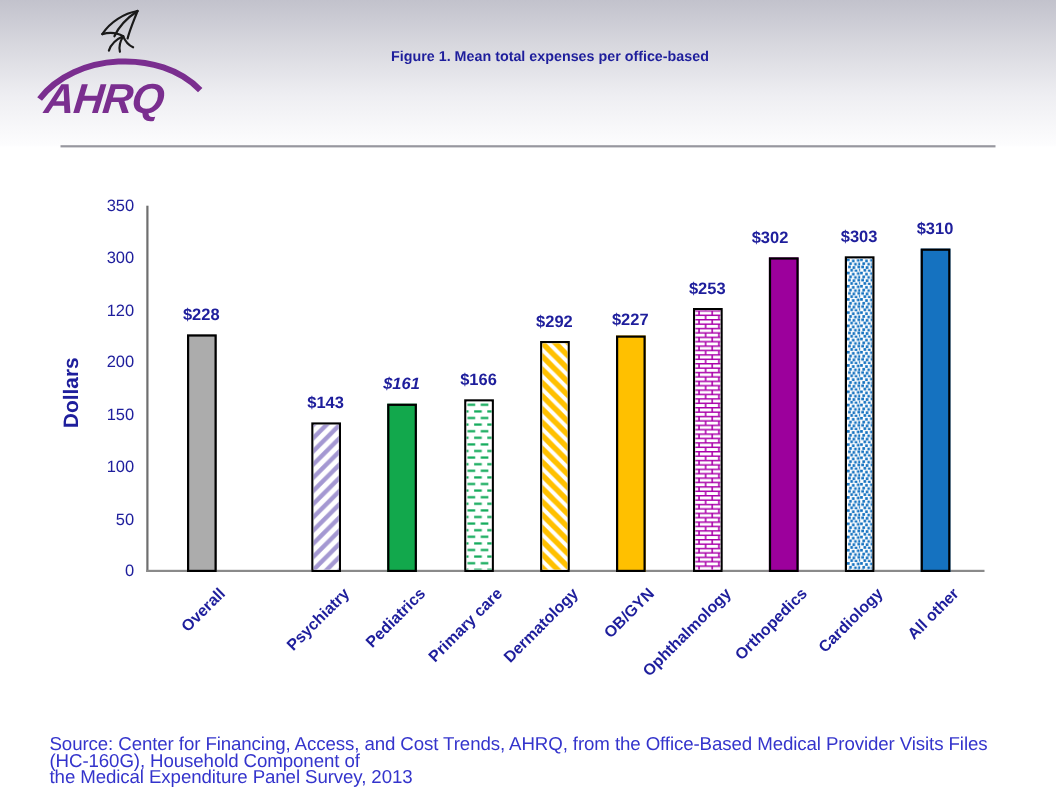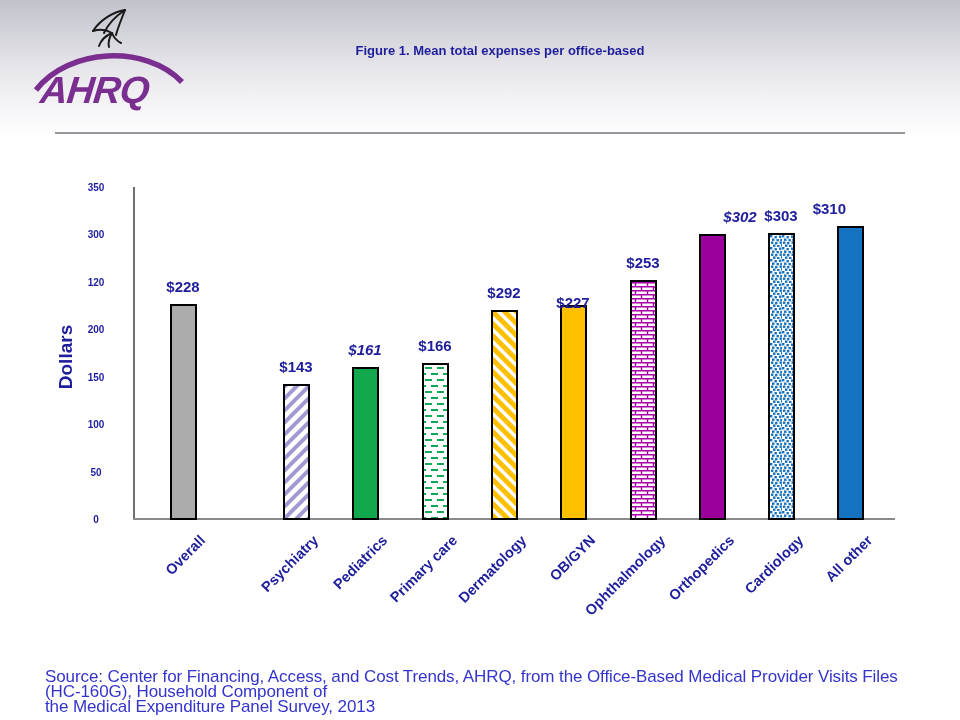--- a/index.html
+++ b/index.html
@@ -9,22 +9,22 @@
         background:linear-gradient(180deg,#c2c2cc 0%,#d7d7de 30%,#eeeef2 65%,#fdfdfe 100%);}
   .divider{position:absolute;left:55px;top:132px;width:850px;height:2px;background:#97979f;
         box-shadow:0 1px 0 #ffffff;}
   .logo{position:absolute;left:28px;top:2px;width:170px;height:110px;}
   .title{position:absolute;left:230px;top:38px;width:540px;text-align:center;
         font-size:13px;font-weight:bold;color:#1e1e9c;line-height:26px;letter-spacing:0px;}
   .ylab{position:absolute;left:8px;top:344px;width:116px;height:26px;line-height:26px;
         text-align:center;font-weight:bold;font-size:19px;color:#1e1e9c;transform:rotate(-90deg);}
   .yaxis{position:absolute;left:133px;top:187px;width:2px;height:333px;background:#6f6f6f;}
   .xaxis{position:absolute;left:133px;top:518px;width:762px;height:2px;background:#8a8a8a;}
-  .ytick{position:absolute;left:70px;width:52px;height:20px;line-height:20px;text-align:center;
-        font-weight:bold;font-size:10px;color:#1e1e9c;}
+  .ytick{position:absolute;left:70px;width:52px;height:20px;line-height:20px;text-align:right;
+        font-weight:normal;font-size:15px;color:#1e1e9c;}
   .bar{position:absolute;box-sizing:border-box;border:2px solid #000;background:#fff;}
   .vlabel{position:absolute;width:80px;text-align:center;font-weight:bold;font-size:15px;color:#1e1e9c;}
   .xlabel{position:absolute;width:150px;text-align:right;font-weight:bold;font-size:14.5px;color:#1e1e9c;
         transform:rotate(-45deg);transform-origin:100% 0%;white-space:nowrap;}
   .source{position:absolute;left:45px;top:669px;width:860px;font-size:17px;line-height:15px;
         color:#3434cc;letter-spacing:-0.1px;}
 </style>
 </head>
 <body>
 
@@ -131,35 +131,35 @@
     <div class="vlabel" style="left: 395px; top: 337px;">$166</div>
     <div class="xlabel" style="left: 299px; top: 532px;">Primary care</div>
     <div class="bar" style="left: 490.5px; top: 310px; width: 27px; height: 210px;">
       <svg width="100%" height="100%" preserveAspectRatio="none" style="display:block">
         <rect width="100%" height="100%" fill="url(#pat-diag-down)"></rect>
       </svg>
     </div>
     <div class="vlabel" style="left: 464px; top: 284px;">$292</div>
     <div class="xlabel" style="left: 368px; top: 532px;">Dermatology</div>
     <div class="bar" style="left: 559.5px; top: 305px; width: 27px; height: 215px; background: rgb(255, 192, 0);"></div>
-    <div class="vlabel" style="left: 533px; top: 294px;">$227</div>
+    <div class="vlabel" style="left: 533px; top: 282px;">$227</div>
     <div class="xlabel" style="left: 437px; top: 532px;">OB/GYN</div>
     <div class="bar" style="left: 629.5px; top: 280px; width: 27px; height: 240px;">
       <svg width="100%" height="100%" preserveAspectRatio="none" style="display:block">
         <rect width="100%" height="100%" fill="url(#pat-brick)"></rect>
       </svg>
     </div>
     <div class="vlabel" style="left: 603px; top: 254px;">$253</div>
     <div class="xlabel" style="left: 507px; top: 532px;">Ophthalmology</div>
     <div class="bar" style="left: 698.5px; top: 234px; width: 27px; height: 286px; background: rgb(156, 0, 156);"></div>
-    <div class="vlabel" style="left: 700px; top: 208px; font-style: italic;">$302</div>
+    <div class="vlabel" style="left: 660px; top: 208px;">$302</div>
     <div class="xlabel" style="left: 576px; top: 532px;">Orthopedics</div>
     <div class="bar" style="left: 767.5px; top: 233px; width: 27px; height: 287px;">
       <svg width="100%" height="100%" preserveAspectRatio="none" style="display:block">
         <rect width="100%" height="100%" fill="url(#pat-confetti)"></rect>
       </svg>
     </div>
     <div class="vlabel" style="left: 741px; top: 207px;">$303</div>
     <div class="xlabel" style="left: 645px; top: 532px;">Cardiology</div>
     <div class="bar" style="left: 836.5px; top: 226px; width: 27px; height: 294px; background: rgb(21, 114, 192);"></div>
-    <div class="vlabel" style="left: 766px; top: 200px; text-align: right;">$310</div>
+    <div class="vlabel" style="left: 810px; top: 200px;">$310</div>
     <div class="xlabel" style="left: 714px; top: 532px;">All other</div>
   </div>
 
 </body></html>

